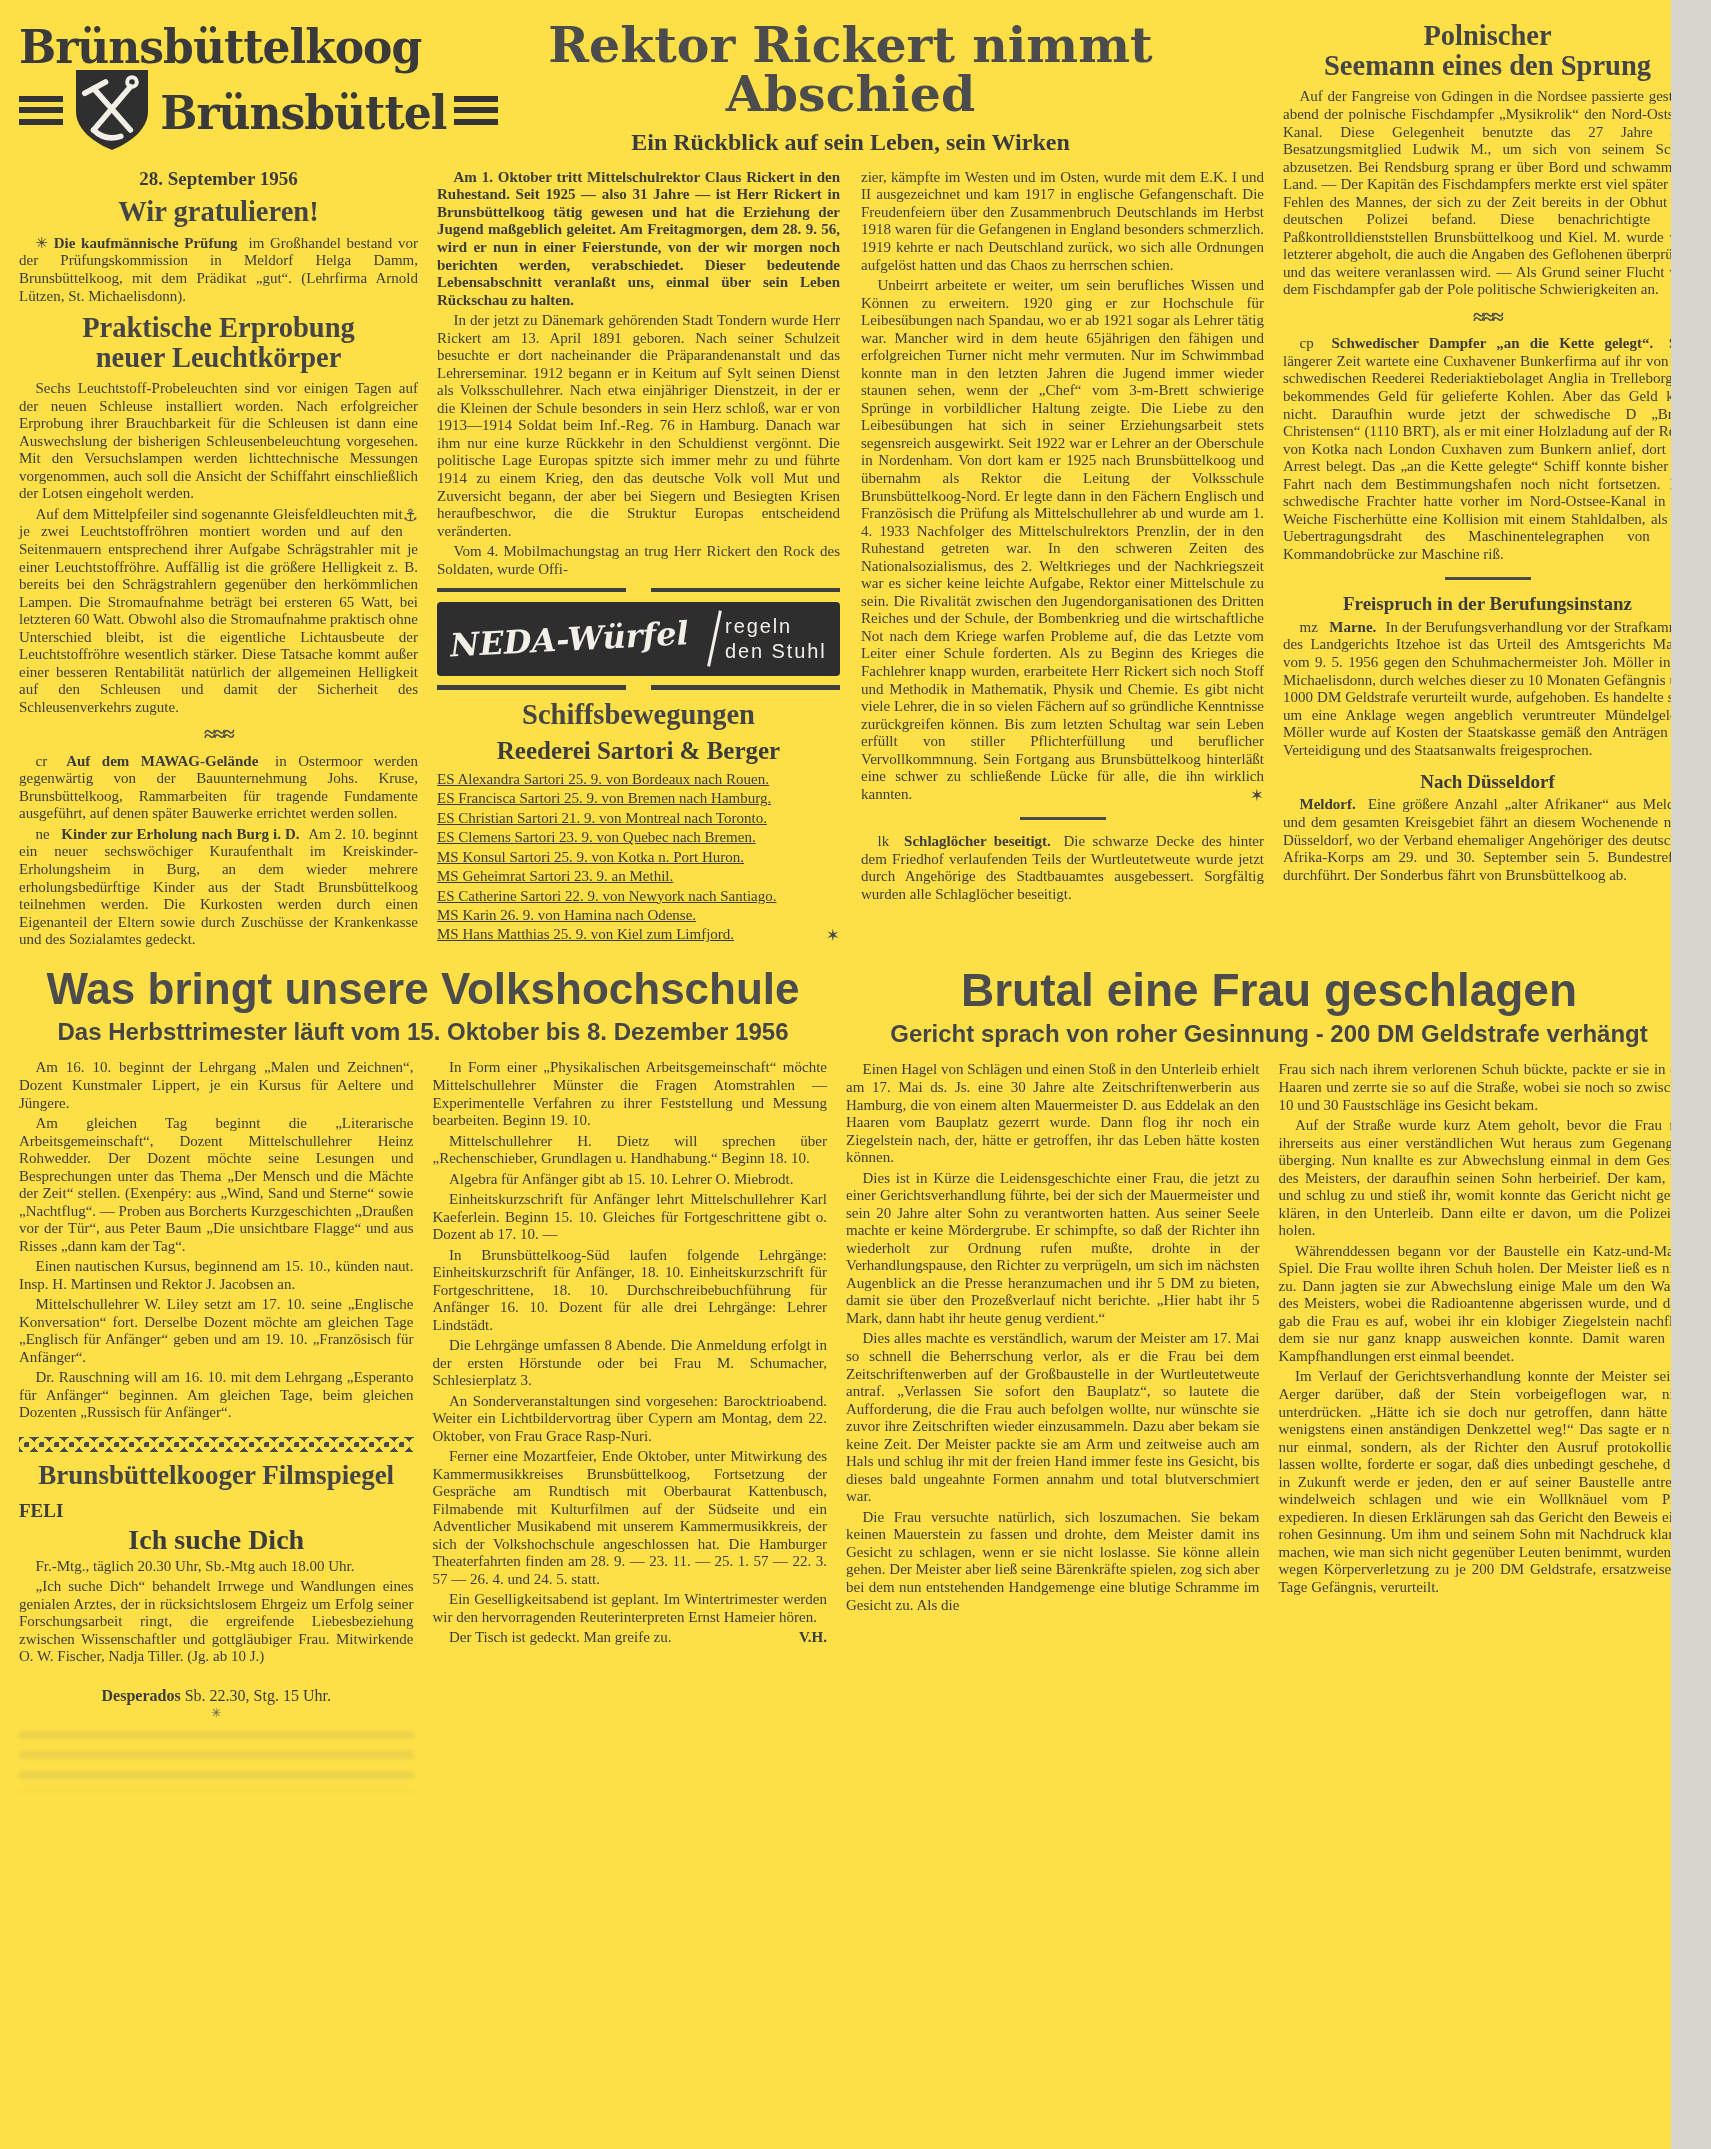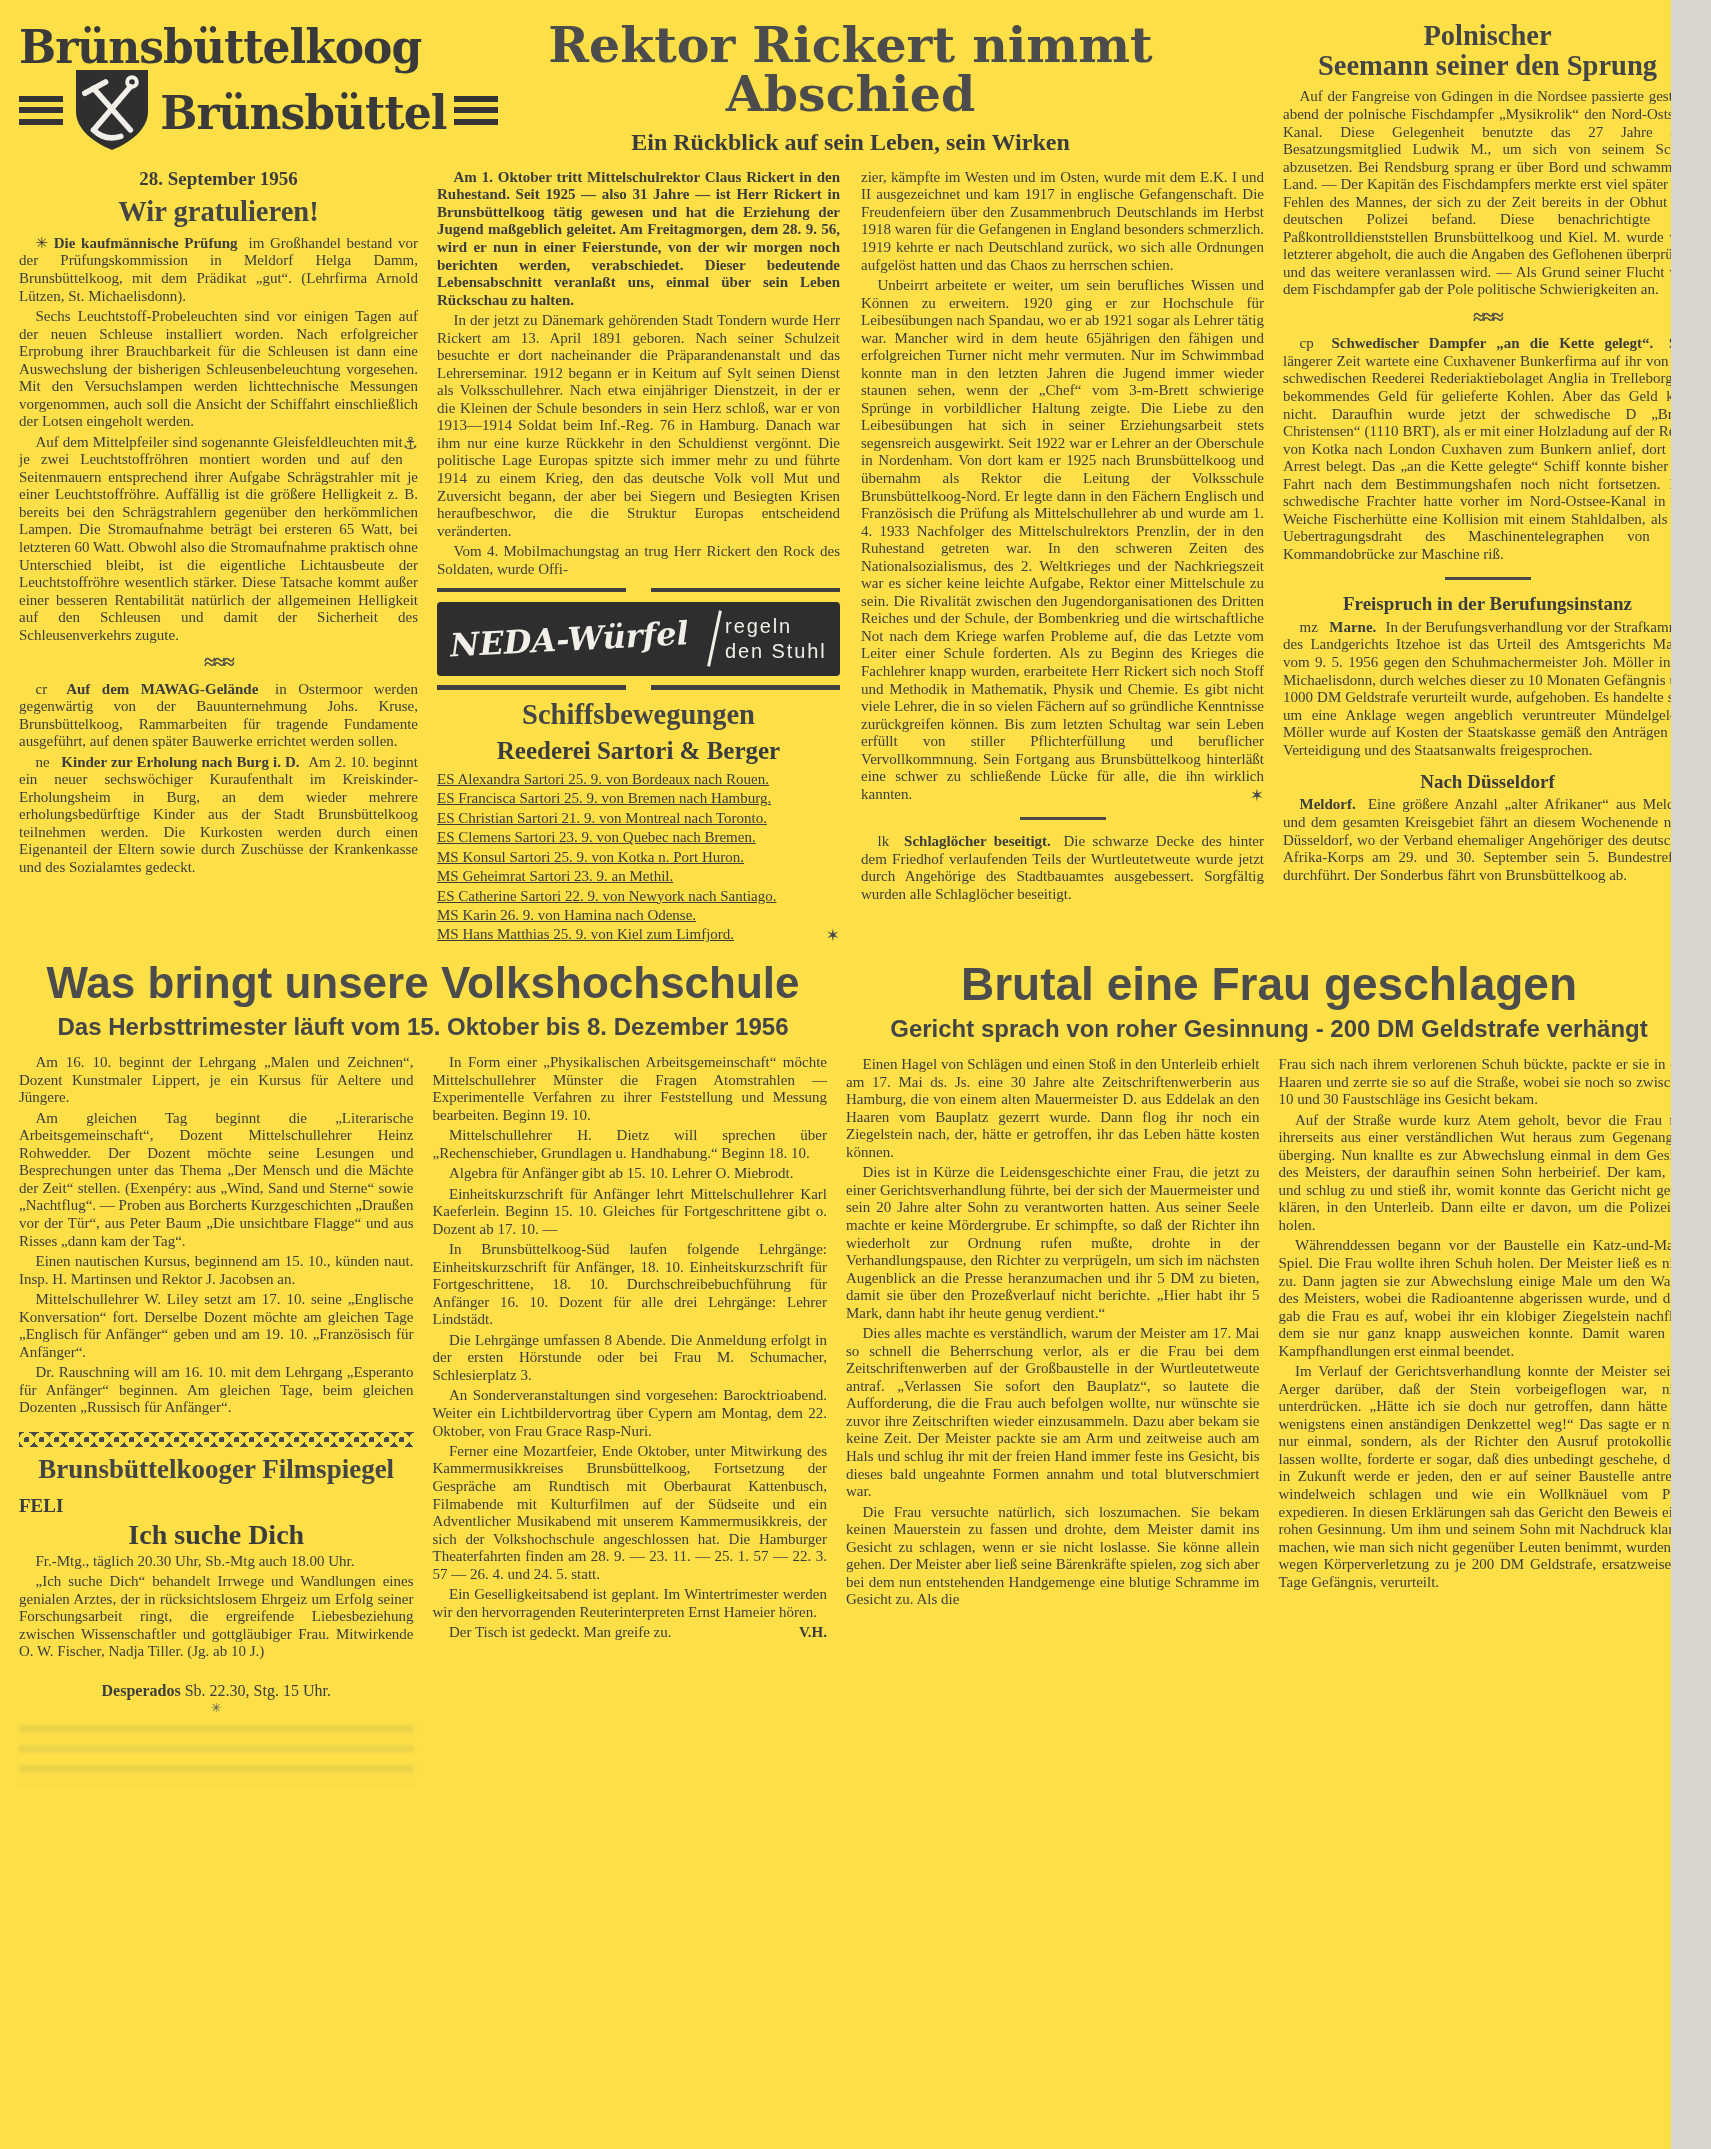--- a/index.html
+++ b/index.html
@@ -116,20 +116,24 @@
         <div class="mast-date">28. September 1956</div>
       </div>
 
       <div class="head-md">Wir gratulieren!</div>
       <p class="body">
         <span>✳</span>
         <span class="lead-bold">Die kaufmännische Prüfung</span>
         <span>im Großhandel bestand vor der Prüfungskommission in Meldorf Helga Damm, Brunsbüttelkoog, mit dem Prädikat „gut“. (Lehrfirma Arnold Lützen, St. Michaelisdonn).</span>
       </p>
 
+      <div class="head-md">
+        <div>Praktische Erprobung</div>
+        <div>neuer Leuchtkörper</div>
+      </div>
       <p class="body">Sechs Leuchtstoff-Probeleuchten sind vor einigen Tagen auf der neuen Schleuse installiert worden. Nach erfolgreicher Erprobung ihrer Brauchbarkeit für die Schleusen ist dann eine Auswechslung der bisherigen Schleusenbeleuchtung vorgesehen. Mit den Versuchslampen werden lichttechnische Messungen vorgenommen, auch soll die Ansicht der Schiffahrt einschließlich der Lotsen eingeholt werden.</p>
       <p class="body">
         <span class="end-mark">⚓</span>
         <span>Auf dem Mittelpfeiler sind sogenannte Gleisfeldleuchten mit je zwei Leuchtstoffröhren montiert worden und auf den Seitenmauern entsprechend ihrer Aufgabe Schrägstrahler mit je einer Leuchtstoffröhre. Auffällig ist die größere Helligkeit z. B. bereits bei den Schrägstrahlern gegenüber den herkömmlichen Lampen. Die Stromaufnahme beträgt bei ersteren 65 Watt, bei letzteren 60 Watt. Obwohl also die Stromaufnahme praktisch ohne Unterschied bleibt, ist die eigentliche Lichtausbeute der Leuchtstoffröhre wesentlich stärker. Diese Tatsache kommt außer einer besseren Rentabilität natürlich der allgemeinen Helligkeit auf den Schleusen und damit der Sicherheit des Schleusenverkehrs zugute.</span>
       </p>
       <div class="divider-wavy">≈≈≈</div>
 
       <p class="body">
         <span class="lead-prefix">cr</span>
         <span class="lead-bold">Auf dem MAWAG-Gelände</span>
@@ -192,21 +196,21 @@
             <span class="lead-bold">Schlaglöcher beseitigt.</span>
             <span>Die schwarze Decke des hinter dem Friedhof verlaufenden Teils der Wurtleutetweute wurde jetzt durch Angehörige des Stadtbauamtes ausgebessert. Sorgfältig wurden alle Schlaglöcher beseitigt.</span>
           </p>
         </div>
       </div>
     </div>
 
     <div class="c4">
       <div class="head-md" style="margin-top:0;">
         <div>Polnischer</div>
-        <div>Seemann seiner den Sprung</div>
+        <div>Seemann eines den Sprung</div>
       </div>
       <p class="body">
         <span>Auf der Fangreise von Gdingen in die Nordsee passierte gestern abend der polnische Fischdampfer „Mysikrolik“ den Nord-Ostsee-Kanal. Diese Gelegenheit benutzte das 27 Jahre alte Besatzungsmitglied Ludwik M., um sich von seinem Schiff abzusetzen. Bei Rendsburg sprang er über Bord und schwamm an Land. — Der Kapitän des Fischdampfers merkte erst viel später das Fehlen des Mannes, der sich zu der Zeit bereits in der Obhut der deutschen Polizei befand. Diese benachrichtigte die Paßkontrolldienststellen Brunsbüttelkoog und Kiel. M. wurde von letzterer abgeholt, die auch die Angaben des Geflohenen überprüfen und das weitere veranlassen wird. — Als Grund seiner Flucht von dem Fischdampfer gab der Pole politische Schwierigkeiten an.</span>
         <span class="end-mark">ns</span>
       </p>
       <div class="divider-wavy">≈≈≈</div>
 
       <p class="body">
         <span class="lead-prefix">cp</span>
         <span class="lead-bold">Schwedischer Dampfer „an die Kette gelegt“.</span>

